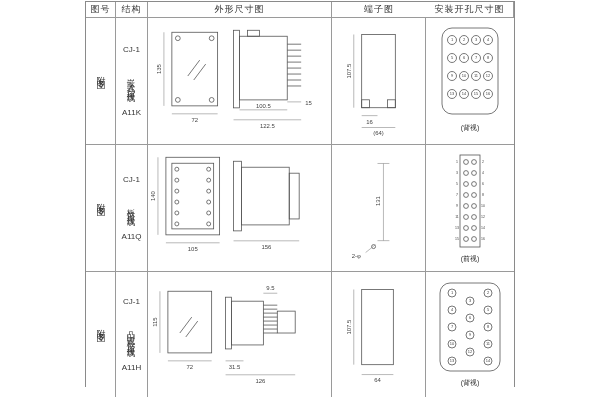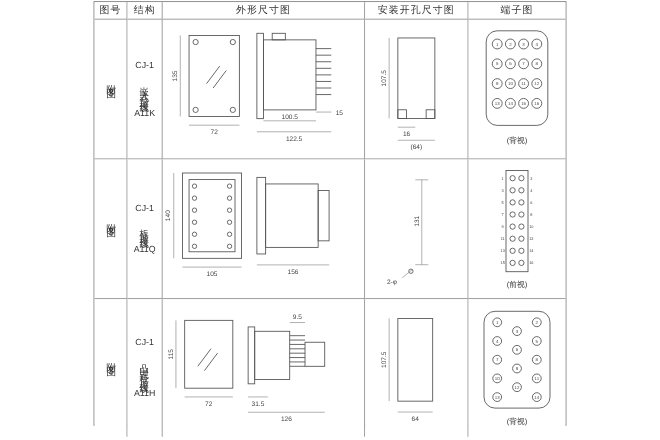--- a/index.html
+++ b/index.html
@@ -6,41 +6,41 @@
   html,body{width:600px;height:400px;background:#fff;overflow:hidden}
   body{font-family:"Liberation Sans",sans-serif;color:#222;position:relative}
   .sheet{position:absolute;left:85px;top:1px;width:430px;height:386px;border:1px solid #8a8a8a;background:#fff;
          display:grid;grid-template-columns:30px 32px 184px 94px 88px;grid-template-rows:16px 127px 127px 125px}
   .cell{border-right:1px solid #9a9a9a;border-bottom:1px solid #9a9a9a;display:flex;align-items:center;justify-content:center;overflow:hidden;background:#fff}
   .lastcol{border-right:none}
   .lastrow{border-bottom:none}
   .head{font-size:9px;letter-spacing:1px;color:#333;white-space:nowrap}
   .vtext{writing-mode:vertical-lr;text-orientation:upright}
   .figtext{font-size:9px;letter-spacing:5px;color:#333}
-  .structcell{flex-direction:column;gap:8px;padding:8px 0}
+  .structcell{flex-direction:column;gap:18px;padding:8px 0}
   .s-model,.s-code{font-size:8px;color:#333}
   .s-name{font-size:8.5px;letter-spacing:3px;color:#333}
   svg{display:block}
   .dln{fill:none;stroke:#555;stroke-width:0.8}
   .dim{stroke:#888;stroke-width:0.6;fill:none}
   .dtxt{fill:#444;font-size:6px;font-family:"Liberation Sans",sans-serif}
   .tcirc{fill:#fff;stroke:#555;stroke-width:0.8}
   .tnum{fill:#444;font-family:"Liberation Sans",sans-serif}
   .vlabel{fill:#333;font-size:7px;font-family:"Liberation Sans",sans-serif}
 </style>
 </head>
 <body>
 
 <div class="sheet">
 
   <div class="cell head">图号</div>
   <div class="cell head">结构</div>
   <div class="cell head">外形尺寸图</div>
+  <div class="cell head lastcol">端子图</div>
   <div class="cell head">安装开孔尺寸图</div>
-  <div class="cell head lastcol">端子图</div>
 
   <div class="cell">
     <span class="vtext figtext">附图3</span>
   </div>
   <div class="cell structcell">
     <span class="s-model">CJ-1</span>
     <span class="vtext s-name">嵌入式后接线</span>
     <span class="s-code">A11K</span>
   </div>
   <div class="cell">

